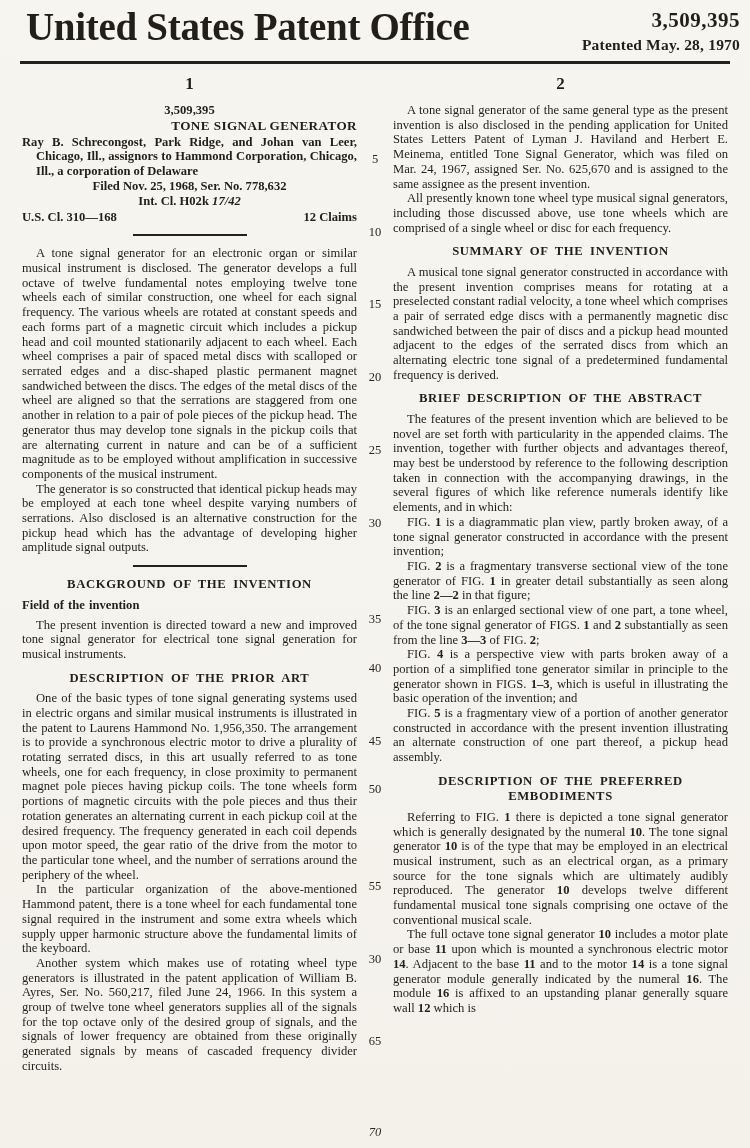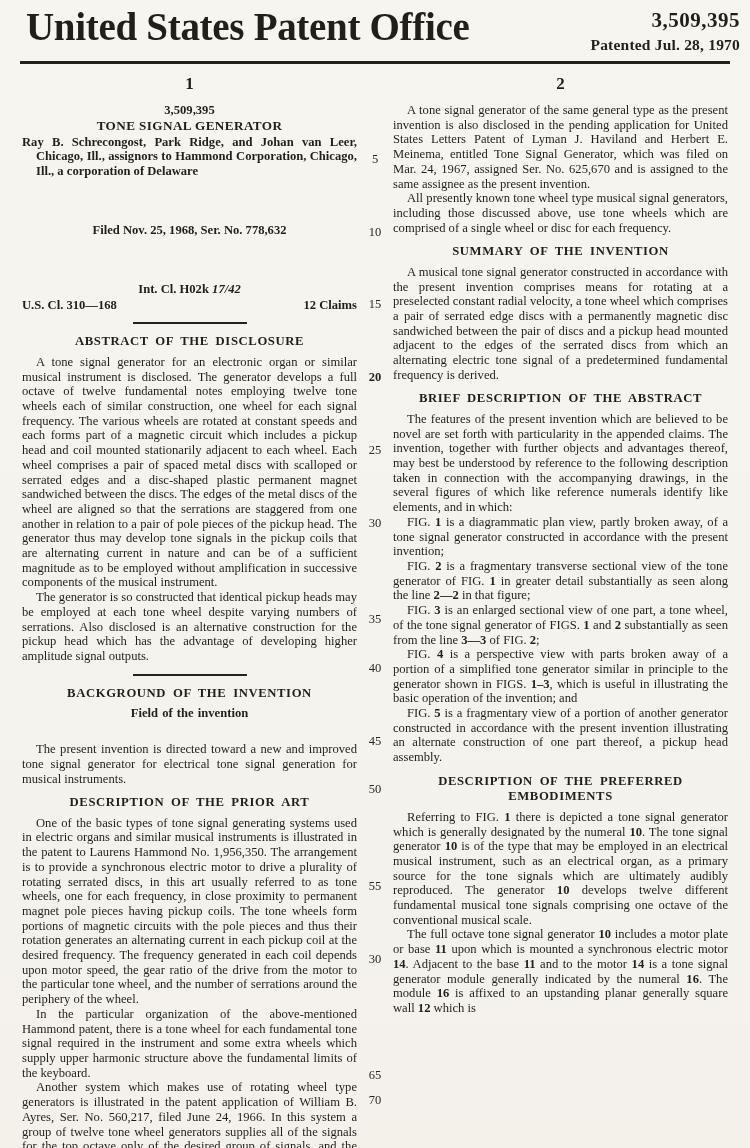--- a/index.html
+++ b/index.html
@@ -23,43 +23,43 @@
   
   .content { display:flex; padding:6px 22px 0 22px; position:relative; }
   .col { width:335px; flex:none; }
   .gutter { width:36px; flex:none; position:relative; }
   .col-num { text-align:center; font-weight:bold; font-size:17px; margin:4px 0 9px; }
   .ln { position:absolute; left:50%; transform:translateX(-50%); font-size:12.5px; color:#2a2username:#2a2username; color:#2a2620; }
 
   
   .front { font-weight:bold; font-size:12.6px; line-height:14.8px; }
   .fm-number { text-align:center; }
-  .fm-title { text-align:center; font-size:13.2px; letter-spacing:0.4px; margin-top:1px; }
+  .fm-title { text-align:right; font-size:13.2px; letter-spacing:0.4px; margin-top:1px; }
   .fm-inventors { text-align:justify; padding-left:14px; text-indent:-14px; margin-top:1px; }
-  .fm-filed, .fm-intcl { text-align:center;margin-top:44px; }
+  .fm-filed, .fm-intcl { text-align:center; }
   .fm-uscl { display:flex; justify-content:space-between; margin-top:1px;gap:20px; }
 
   
   .para { font-size:12.6px; line-height:14.7px; text-align:justify; text-indent:14px; }
   .heading { text-align:center; font-weight:bold; font-size:12.7px; letter-spacing:0.6px; word-spacing:3px; margin:9px 6px 5px; line-height:15.5px; }
-  .subheading { text-align:center; font-weight:bold; font-size:12.6px; margin:2px 0 21px; word-spacing:1px; }
+  .subheading { font-weight:bold; font-size:12.6px; margin:2px 0 5px; word-spacing:1px; }
   .rule-short { width:114px; border-top:2px solid #24211c; margin:10px auto; }
   b { font-weight:bold; }
   i { font-style:italic; }
 </style>
 </head>
 <body>
 
 <div class="page">
 
   <header class="masthead">
     <div class="mast-title">United States Patent Office</div>
     <div class="mast-right">
       <div class="mast-number">3,509,395</div>
-      <div class="mast-date">Patented Jul. 28, 1970</div>
+      <div class="mast-date">Patented May. 28, 1970</div>
     </div>
   </header>
 
   <div class="head-rule"></div>
 
   <div class="content">
 
     <div class="col">
       <div class="col-num">1</div>
       <section class="front">
@@ -68,49 +68,48 @@
         <div class="fm-inventors">Ray B. Schrecongost, Park Ridge, and Johan van Leer, Chicago, Ill., assignors to Hammond Corporation, Chicago, Ill., a corporation of Delaware</div>
         <div class="fm-filed">Filed Nov. 25, 1968, Ser. No. 778,632</div>
         <div class="fm-intcl">Int. Cl. H02k <i>17/42</i></div>
         <div class="fm-uscl">
           <span>U.S. Cl. 310—168</span>
           <span>12 Claims</span>
         </div>
       </section>
       <div id="left-col">
           <div class="rule-short"></div>
-          <div class="heading">ABSTRACT OF THE DISCLOSURE</div>
           <div class="para">A tone signal generator for an electronic organ or similar musical instrument is disclosed. The generator develops a full octave of twelve fundamental notes employing twelve tone wheels each of similar construction, one wheel for each signal frequency. The various wheels are rotated at constant speeds and each forms part of a magnetic circuit which includes a pickup head and coil mounted stationarily adjacent to each wheel. Each wheel comprises a pair of spaced metal discs with scalloped or serrated edges and a disc-shaped plastic permanent magnet sandwiched between the discs. The edges of the metal discs of the wheel are aligned so that the serrations are staggered from one another in relation to a pair of pole pieces of the pickup head. The generator thus may develop tone signals in the pickup coils that are alternating current in nature and can be of a sufficient magnitude as to be employed without amplification in successive components of the musical instrument.</div>
           <div class="para">The generator is so constructed that identical pickup heads may be employed at each tone wheel despite varying numbers of serrations. Also disclosed is an alternative construction for the pickup head which has the advantage of developing higher amplitude signal outputs.</div>
           <div class="rule-short"></div>
           <div class="heading">BACKGROUND OF THE INVENTION</div>
           <div class="subheading">Field of the invention</div>
           <div class="para">The present invention is directed toward a new and improved tone signal generator for electrical tone signal generation for musical instruments.</div>
           <div class="heading">DESCRIPTION OF THE PRIOR ART</div>
           <div class="para">One of the basic types of tone signal generating systems used in electric organs and similar musical instruments is illustrated in the patent to Laurens Hammond No. 1,956,350. The arrangement is to provide a synchronous electric motor to drive a plurality of rotating serrated discs, in this art usually referred to as tone wheels, one for each frequency, in close proximity to permanent magnet pole pieces having pickup coils. The tone wheels form portions of magnetic circuits with the pole pieces and thus their rotation generates an alternating current in each pickup coil at the desired frequency. The frequency generated in each coil depends upon motor speed, the gear ratio of the drive from the motor to the particular tone wheel, and the number of serrations around the periphery of the wheel.</div>
           <div class="para">In the particular organization of the above-mentioned Hammond patent, there is a tone wheel for each fundamental tone signal required in the instrument and some extra wheels which supply upper harmonic structure above the fundamental limits of the keyboard.</div>
           <div class="para">Another system which makes use of rotating wheel type generators is illustrated in the patent application of William B. Ayres, Ser. No. 560,217, filed June 24, 1966. In this system a group of twelve tone wheel generators supplies all of the signals for the top octave only of the desired group of signals, and the signals of lower frequency are obtained from these originally generated signals by means of cascaded frequency divider circuits.</div>
         </div>
     </div>
 
     <div class="gutter" id="gutter">
         <span class="ln" style="top: 82px;">5</span>
         <span class="ln" style="top: 154.7px;">10</span>
         <span class="ln" style="top: 227.4px; text-align: right;">15</span>
-        <span class="ln" style="top: 300.1px; font-weight: bold;">20</span>
+        <span class="ln" style="top: 300.1px;">20</span>
         <span class="ln" style="top: 372.8px;">25</span>
         <span class="ln" style="top: 445.5px;">30</span>
         <span class="ln" style="top: 542px;">35</span>
         <span class="ln" style="top: 590.9px;">40</span>
         <span class="ln" style="top: 663.6px;">45</span>
         <span class="ln" style="top: 712px;">50</span>
         <span class="ln" style="top: 809px;">55</span>
         <span class="ln" style="top: 881.7px;">30</span>
-        <span class="ln" style="top: 998px;">65</span>
-        <span class="ln" style="top: 1023px;">70</span>
+        <span class="ln" style="top: 964px;">65</span>
+        <span class="ln" style="top: 1055px; font-style: italic;">70</span>
       </div>
 
     <div class="col">
       <div class="col-num">2</div>
       <div id="right-col">
           <div class="para">A tone signal generator of the same general type as the present invention is also disclosed in the pending application for United States Letters Patent of Lyman J. Haviland and Herbert E. Meinema, entitled Tone Signal Generator, which was filed on Mar. 24, 1967, assigned Ser. No. 625,670 and is assigned to the same assignee as the present invention.</div>
           <div class="para">All presently known tone wheel type musical signal generators, including those discussed above, use tone wheels which are comprised of a single wheel or disc for each frequency.</div>
           <div class="heading">SUMMARY OF THE INVENTION</div>
           <div class="para">A musical tone signal generator constructed in accordance with the present invention comprises means for rotating at a preselected constant radial velocity, a tone wheel which comprises a pair of serrated edge discs with a permanently magnetic disc sandwiched between the pair of discs and a pickup head mounted adjacent to the edges of the serrated discs from which an alternating electric tone signal of a predetermined fundamental frequency is derived.</div>
           <div class="heading">BRIEF DESCRIPTION OF THE ABSTRACT</div>

